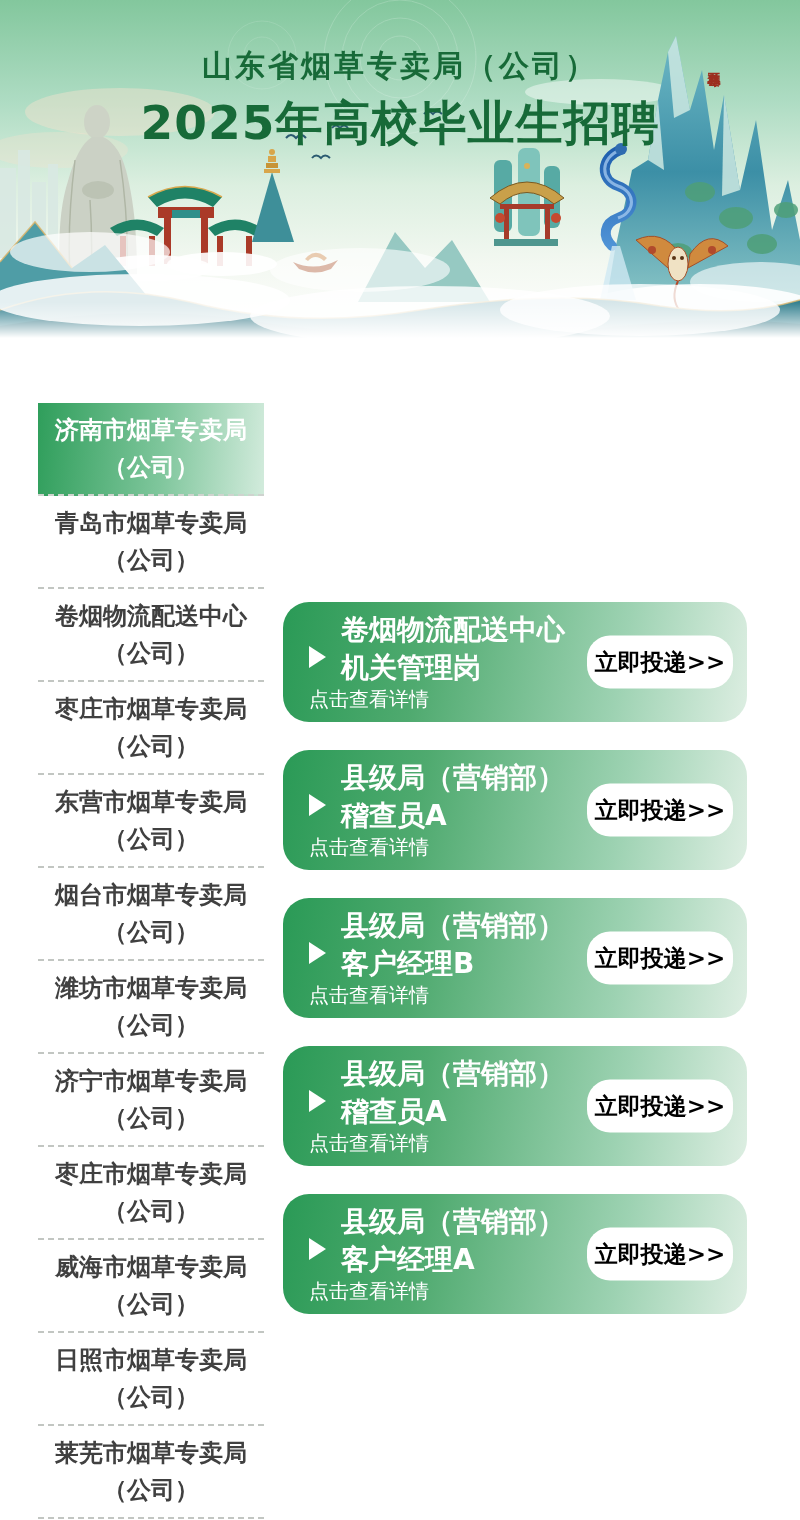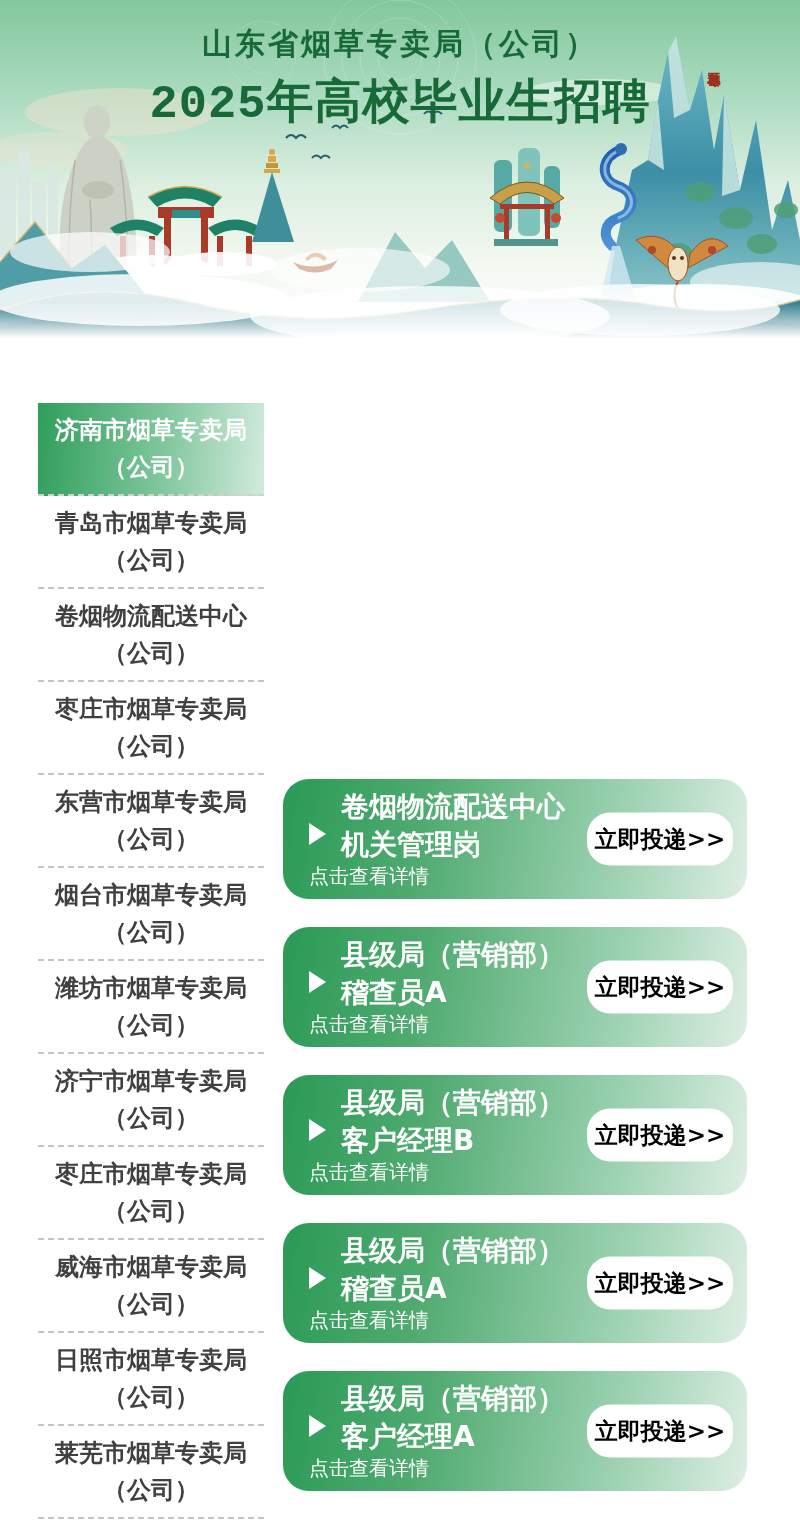--- a/index.html
+++ b/index.html
@@ -2,26 +2,26 @@
 <html><head>
 <meta charset="utf-8">
 <style>
   html,body{margin:0;padding:0;background:#fff;}
   body{width:800px;font-family:"DejaVu Sans","Liberation Sans",sans-serif;}
   .page{position:relative;width:800px;height:1520px;background:#fff;overflow:hidden;}
 
   
   .banner{position:relative;width:800px;height:338px;overflow:hidden;}
   .banner svg{position:absolute;left:0;top:0;display:block;}
-  .banner-titles{position:absolute;left:0;top:24px;width:100%;text-align:center;color:#176a38;pointer-events:none;font-family:Liberation Mono, monospace;}
+  .banner-titles{position:absolute;left:0;top:46px;width:100%;text-align:center;color:#176a38;pointer-events:none;}
   .t1{font-size:30px;font-weight:700;letter-spacing:3px;}
   .t2{font-size:47px;font-weight:800;letter-spacing:1px;margin-top:5px;}
 
   
-  .content{display:flex;align-items:flex-end;padding-left:38px;}
+  .content{display:flex;align-items:center;padding-left:38px;}
   .sidebar{flex:none;width:226px;margin-top:65px;}
   .side-item{box-sizing:border-box;height:93px;display:flex;flex-direction:column;justify-content:center;align-items:center;text-align:center;font-size:24px;font-weight:700;line-height:37px;color:#404040;border-bottom:2px dashed #c2c6c2;cursor:pointer;}
   .side-item.active{background:linear-gradient(95deg,#2f9e5b 0%,#7fc69c 55%,#d2ebdc 100%);color:#ffffff;border-bottom-color:#cfd3cf;}
 
   .jobs{flex:none;width:464px;margin-left:19px;margin-top:87px;}
   .job-card{position:relative;box-sizing:border-box;height:120px;border-radius:26px;margin-bottom:28px;color:#fff;background:linear-gradient(100deg,#2a9a56 0%,#4faa6f 30%,#9dd2b2 72%,#ddeee2 100%);cursor:pointer;}
   .tri{position:absolute;left:26px;top:44px;width:0;height:0;border-left:17px solid #ffffff;border-top:11px solid transparent;border-bottom:11px solid transparent;}
   .job-titles{padding:9px 0 0 58px;font-size:28px;font-weight:700;line-height:38px;white-space:nowrap;}
   .hint{position:absolute;left:26px;bottom:9px;font-size:20px;font-weight:500;}
   .apply{position:absolute;right:14px;top:50%;transform:translateY(-50%);width:146px;height:53px;background:#ffffff;border:none;border-radius:23px;font-family:inherit;font-size:23px;font-weight:600;color:#000;cursor:pointer;}

